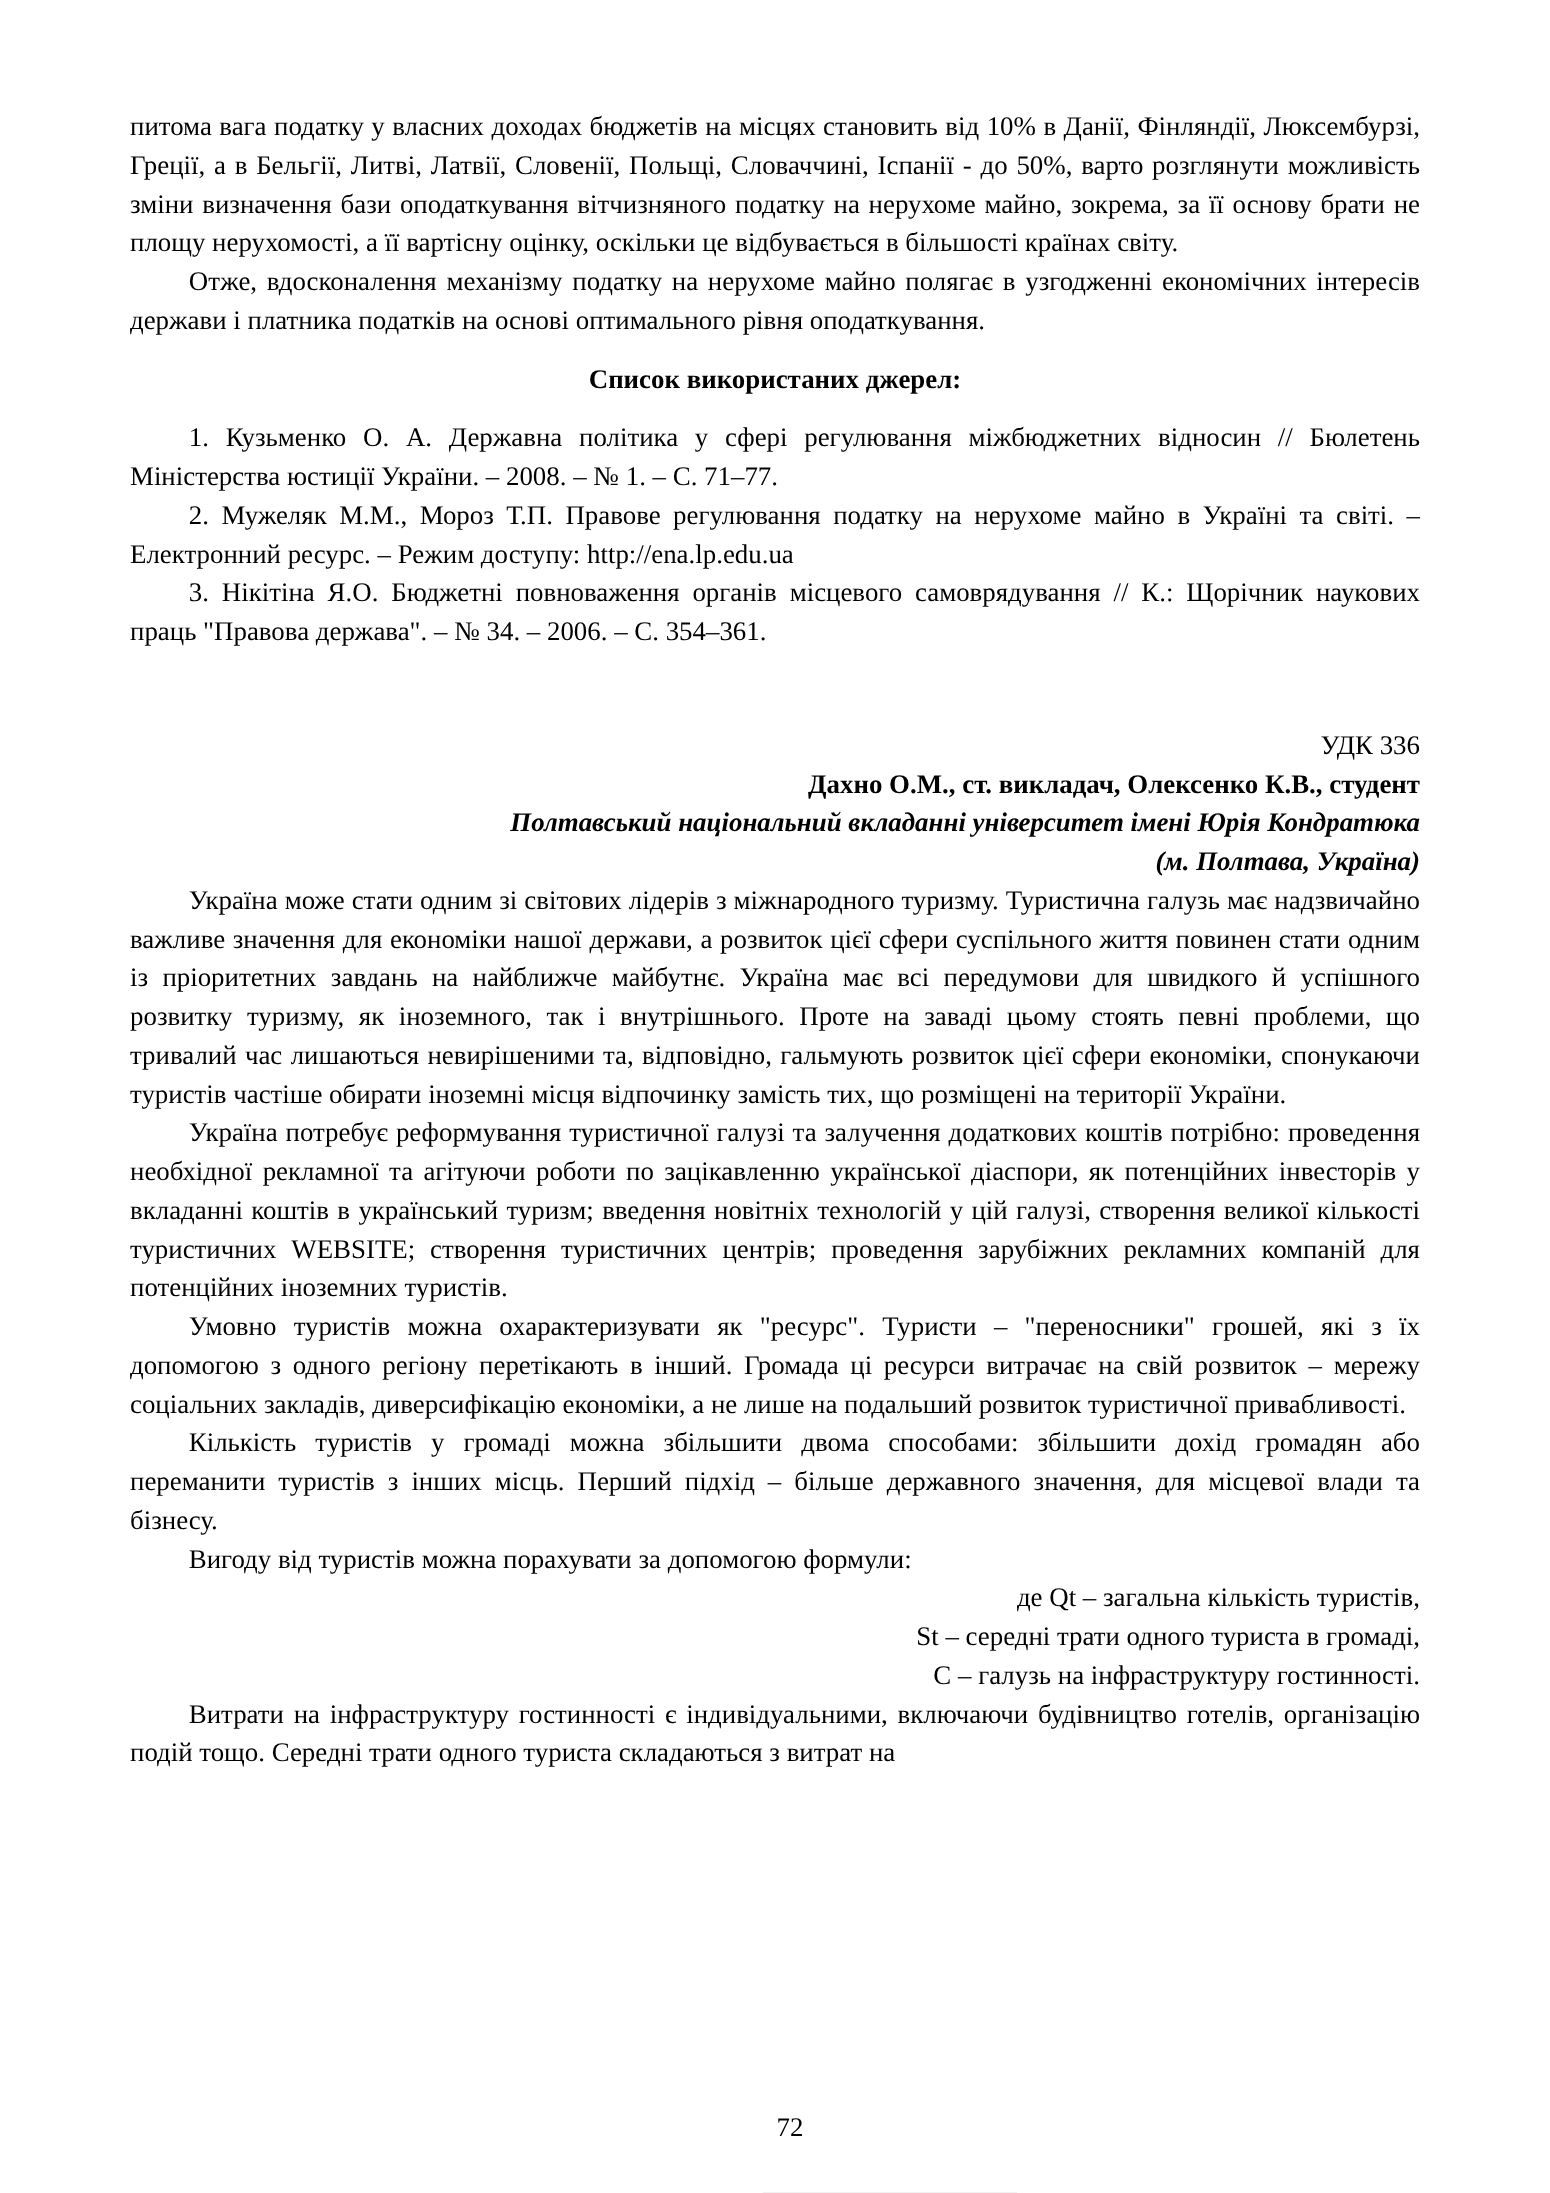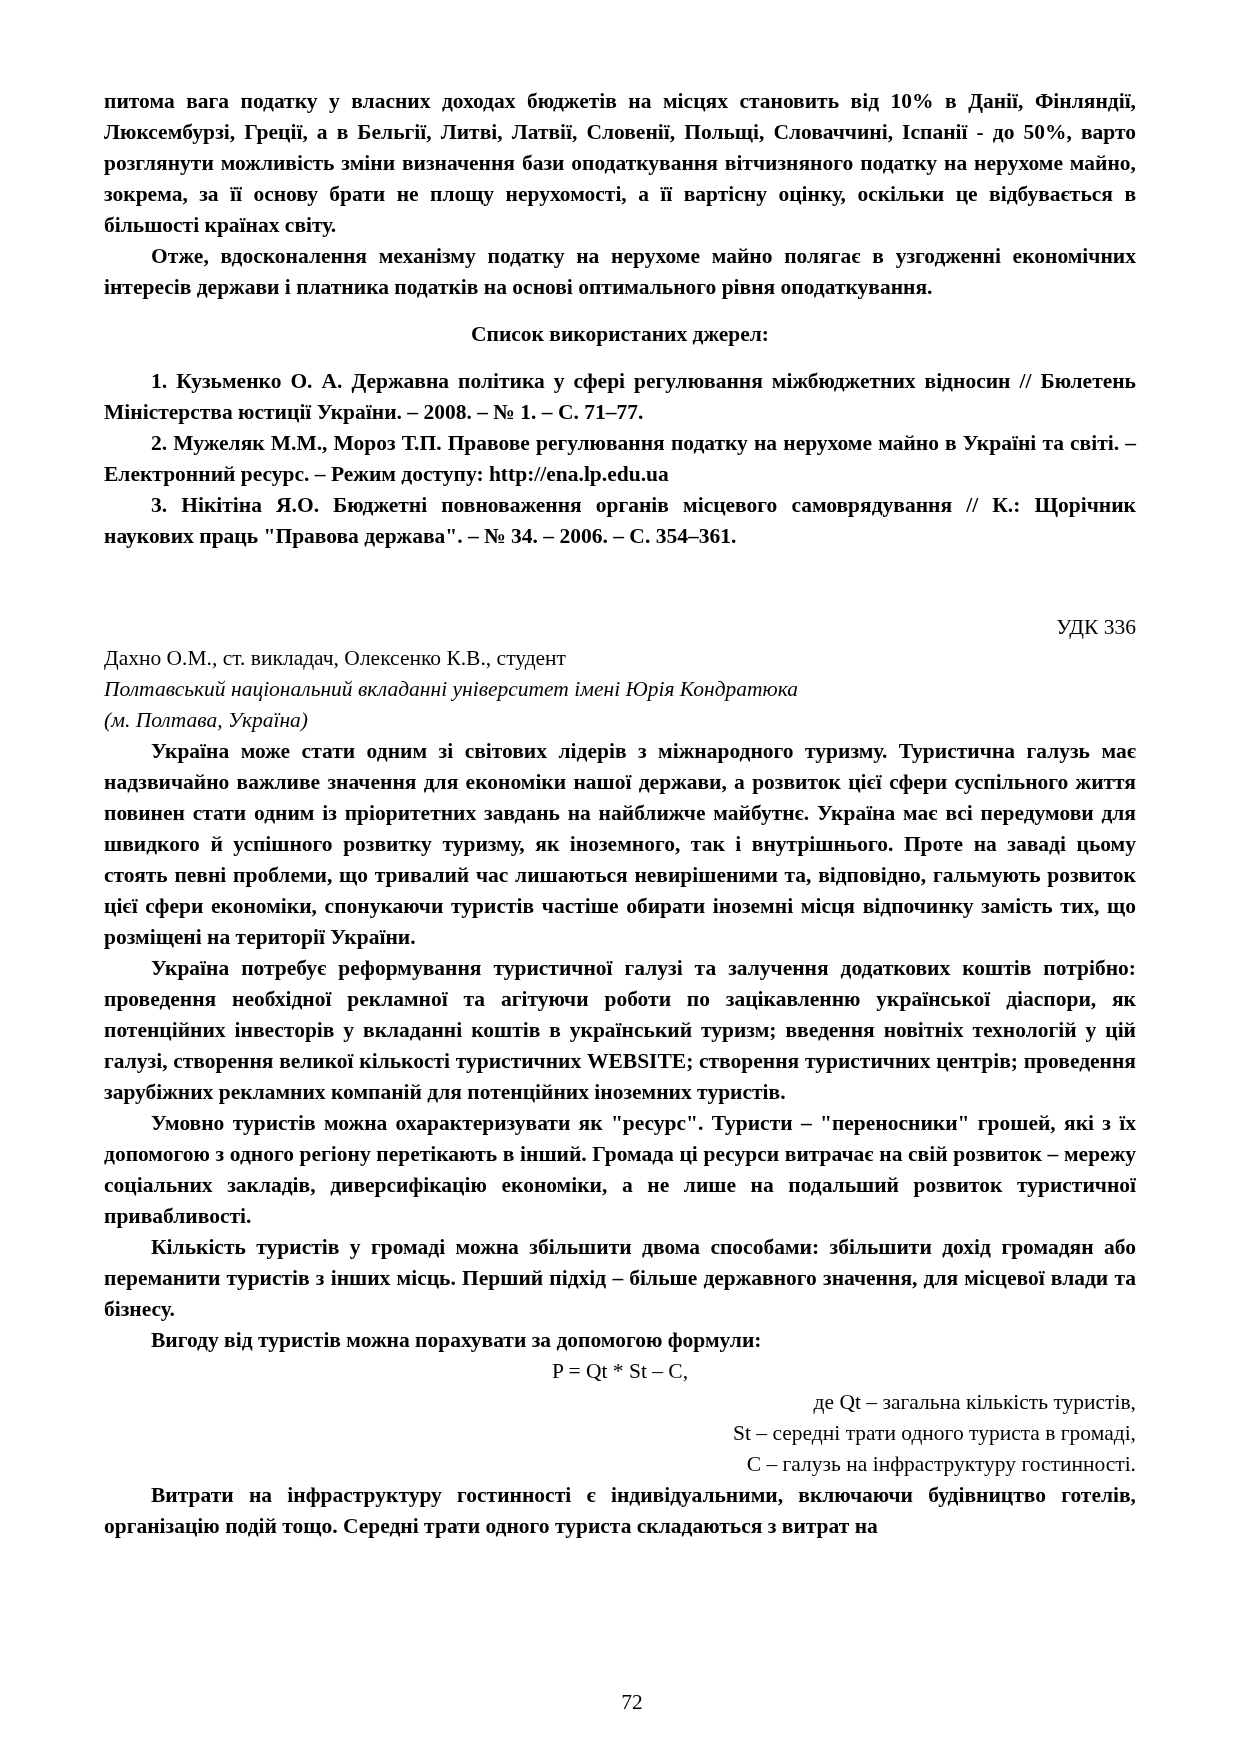--- a/index.html
+++ b/index.html
@@ -18,41 +18,41 @@
     font-family: "Liberation Serif", "DejaVu Serif", serif;
     font-size: 21.5px;
     line-height: 31px;
     color: #000000;
     overflow: hidden;
   }
   .para {
     margin: 0;
     text-align: justify;
     text-indent: 47px;
-    font-weight: bold;
   }
   .no-indent {
     text-indent: 0;
   }
   .refs-heading {
     margin: 16px;
     font-weight: bold;
     text-align: center;
     font-size: 21.5px;
     line-height: 31px;
   }
   .udc {
     margin: 60px 0 0 0;
     text-indent: 0;
     text-align: right;
   }
   .center {
     margin: 0;
-    text-align: left;
+    text-align: right;
     text-indent: 0;
+    font-weight: bold;
   }
   .italic {
     font-style: italic;
   }
   .article-title {
     margin: 12px 0 26px 0;
     font-weight: bold;
     text-align: center;
     font-size: 21.5px;
     line-height: 31px;
@@ -95,21 +95,20 @@
   <p class="center italic">Полтавський національний вкладанні  університет імені Юрія Кондратюка</p>
   <p class="center italic">(м. Полтава, Україна)</p>
 
 
   <p class="para">Україна може стати одним зі світових лідерів з міжнародного туризму. Туристична галузь має надзвичайно важливе значення для економіки нашої держави, а розвиток цієї сфери суспільного життя повинен стати одним із пріоритетних завдань на найближче майбутнє. Україна має всі передумови для швидкого й успішного розвитку туризму, як іноземного, так і внутрішнього. Проте на заваді цьому стоять певні проблеми, що тривалий час лишаються невирішеними та, відповідно, гальмують розвиток цієї сфери економіки, спонукаючи туристів частіше обирати іноземні місця відпочинку замість тих, що розміщені на території України.</p>
   <p class="para">Україна потребує реформування туристичної галузі та залучення додаткових коштів потрібно: проведення необхідної рекламної та агітуючи роботи по зацікавленню української діаспори, як потенційних інвесторів у вкладанні коштів в український туризм; введення новітніх технологій у цій галузі, створення великої кількості туристичних WEBSITE; створення туристичних центрів; проведення зарубіжних рекламних компаній для потенційних іноземних туристів.</p>
   <p class="para">Умовно туристів можна охарактеризувати як "ресурс". Туристи – "переносники" грошей, які з їх допомогою з одного регіону перетікають в інший. Громада ці ресурси витрачає на свій розвиток – мережу соціальних закладів, диверсифікацію економіки, а не лише на подальший розвиток туристичної привабливості.</p>
   <p class="para">Кількість туристів у громаді можна збільшити двома способами: збільшити дохід громадян або переманити туристів з інших місць. Перший підхід – більше державного значення, для місцевої влади та бізнесу.</p>
   <p class="para">Вигоду від туристів можна порахувати за допомогою формули:</p>
 
-  <p class="formula">P = Qt * St – C,</p>
 
   <p class="fnote">де Qt – загальна кількість туристів,</p>
   <p class="fnote">St – середні трати одного туриста в громаді,</p>
   <p class="fnote">C – галузь на інфраструктуру гостинності.</p>
 
   <p class="para">Витрати на інфраструктуру гостинності є індивідуальними, включаючи будівництво готелів, організацію подій тощо. Середні трати одного туриста складаються з витрат на</p>
 
   <div class="page-number">72</div>
 </div>
 

